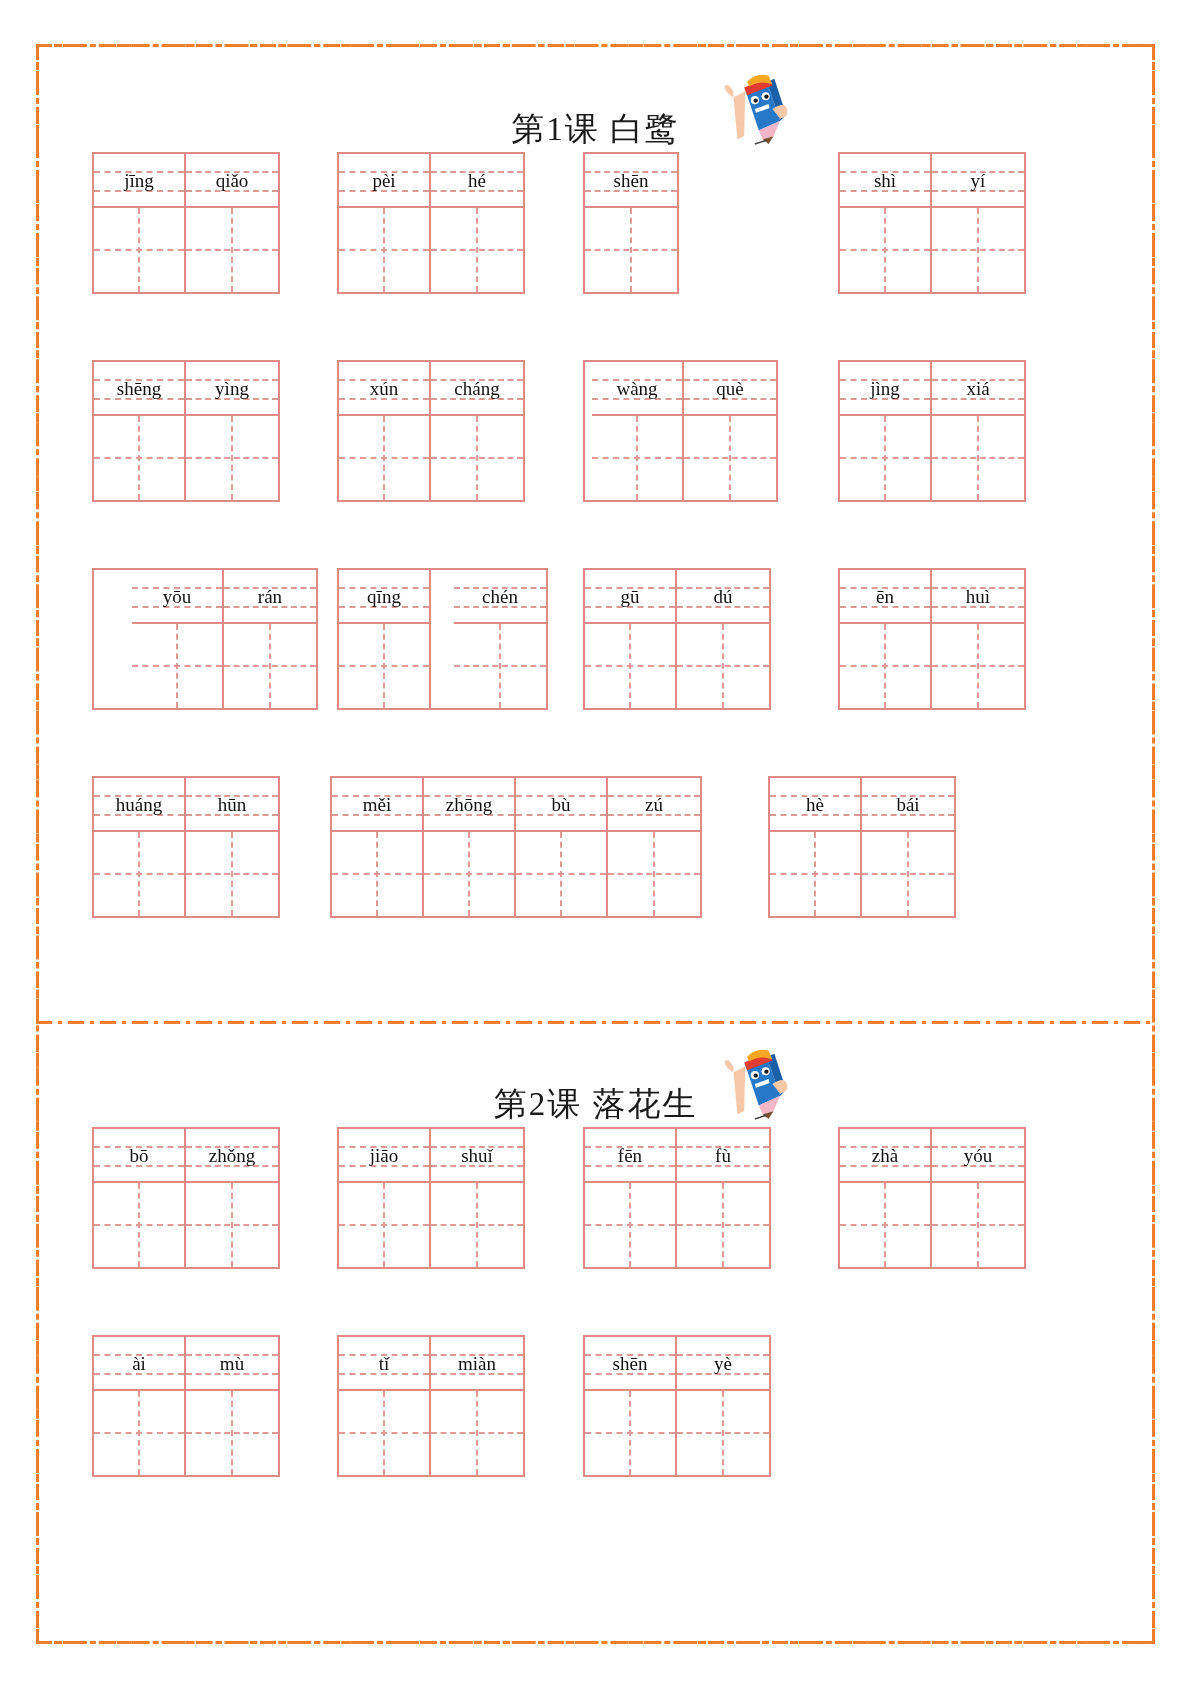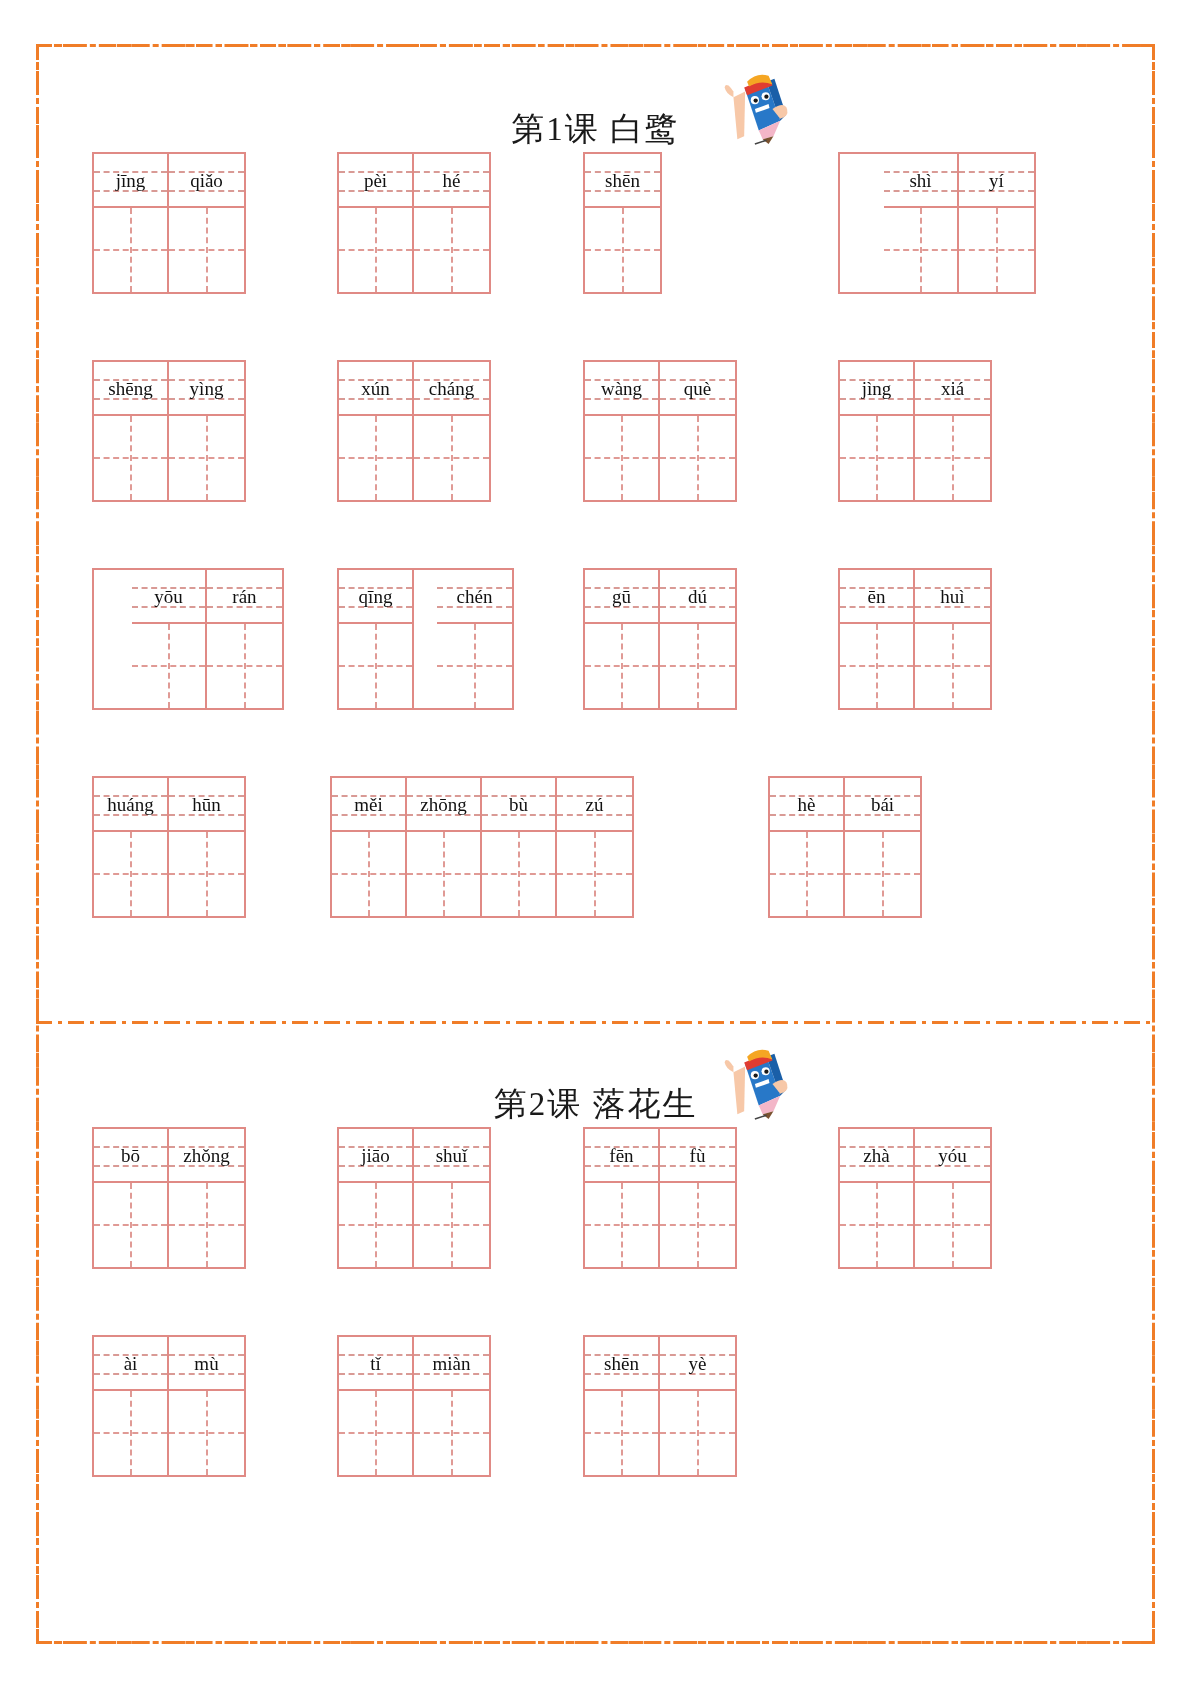--- a/index.html
+++ b/index.html
@@ -86,21 +86,21 @@
     position: relative;
     height: 208px;
   }
   .word-group {
     position: absolute;
     display: flex;
     border: 2px solid #e08a85;
     background: #ffffff;
   }
   .cell {
-    width: 75px;
+    width: 92px;
     border-right: 2px solid #e08a85;
     display: flex;
     flex-direction: column;
   }
   .cell:last-child { border-right: none; }
 
   
   .pinyin-area {
     position: relative;
     height: 54px;
@@ -242,21 +242,21 @@
                 <span class="gl g1"></span>
                 <span class="gl g2"></span>
                 <span class="pinyin-text">shēn</span>
               </div>
               <div class="char-area">
                 <span class="vline"></span>
                 <span class="hline"></span>
               </div>
             </div>
           </div>
-          <div class="word-group" style="left: 838px; top: 0px; padding-left: 44px;">
+          <div class="word-group" style="left: 838px; top: 0px;">
             <div class="cell">
               <div class="pinyin-area">
                 <span class="gl g1"></span>
                 <span class="gl g2"></span>
                 <span class="pinyin-text">shì</span>
               </div>
               <div class="char-area">
                 <span class="vline"></span>
                 <span class="hline"></span>
               </div>
@@ -316,21 +316,21 @@
                 <span class="gl g1"></span>
                 <span class="gl g2"></span>
                 <span class="pinyin-text">cháng</span>
               </div>
               <div class="char-area">
                 <span class="vline"></span>
                 <span class="hline"></span>
               </div>
             </div>
           </div>
-          <div class="word-group" style="left: 583px; top: 0px;">
+          <div class="word-group" style="left: 583px; top: 0px; padding-left: 7px;">
             <div class="cell">
               <div class="pinyin-area">
                 <span class="gl g1"></span>
                 <span class="gl g2"></span>
                 <span class="pinyin-text">wàng</span>
               </div>
               <div class="char-area">
                 <span class="vline"></span>
                 <span class="hline"></span>
               </div>

